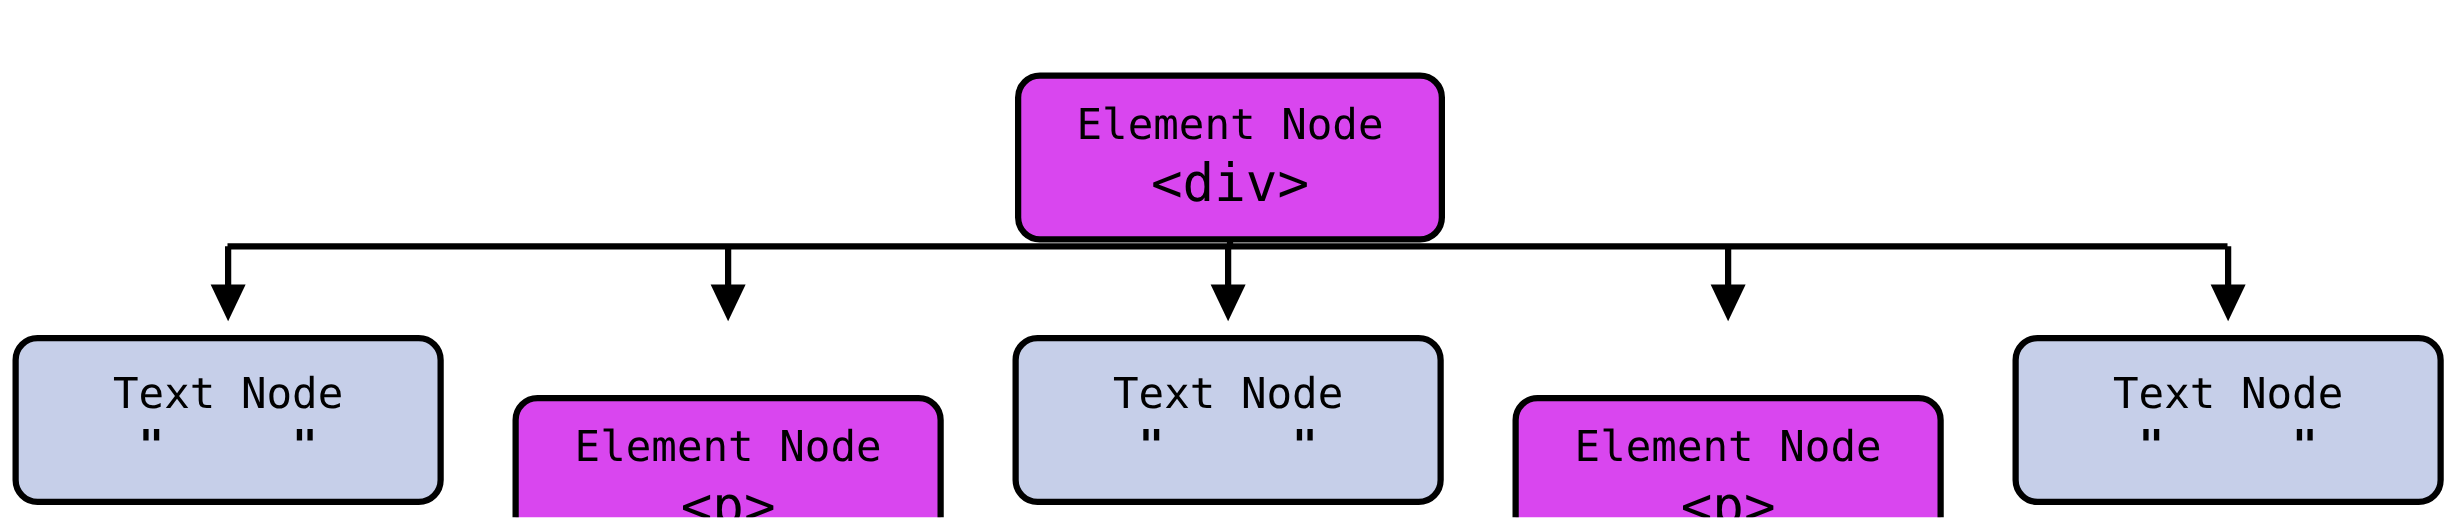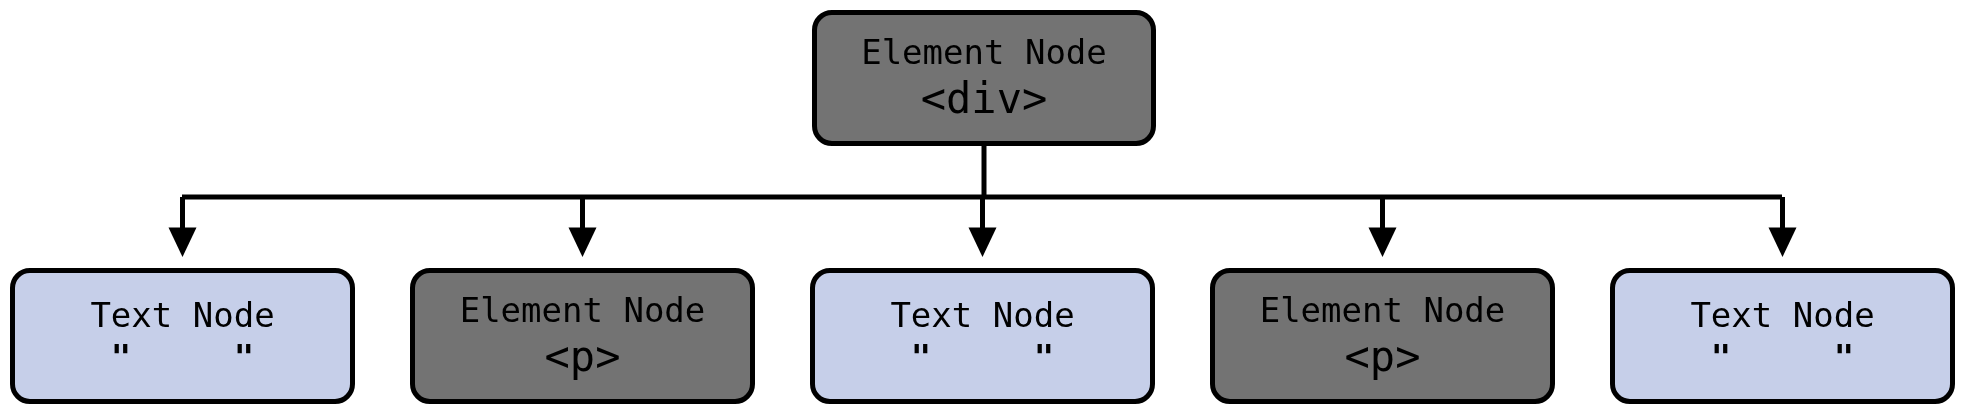--- a/index.html
+++ b/index.html
@@ -44,21 +44,22 @@
     letter-spacing: 0px;
     white-space: pre;
   }
   .node-value {
     font-size: 42px;
     letter-spacing: 0px;
     white-space: pre;
     margin-top: 2px;
   }
   .node.element-node {
-    background: #737373;
+    background: #d946ef;
+    margin-top: 48px;
   }
   .node.text-node {
     background: #c6cfe9;
   }
   .node.text-node .node-value {
     font-size: 34px;
     font-weight: bold;
   }
 
   

